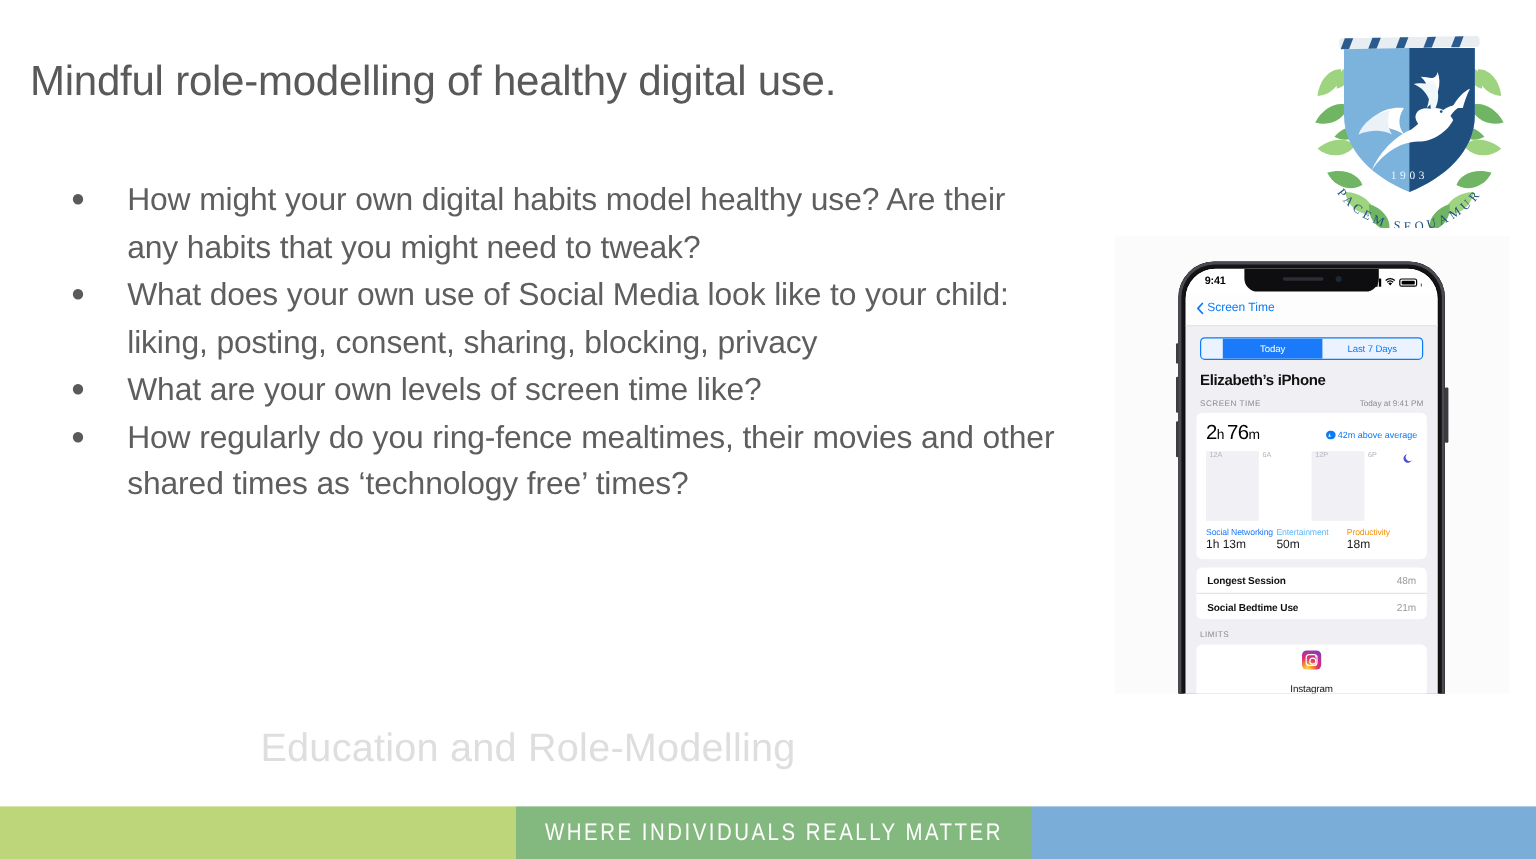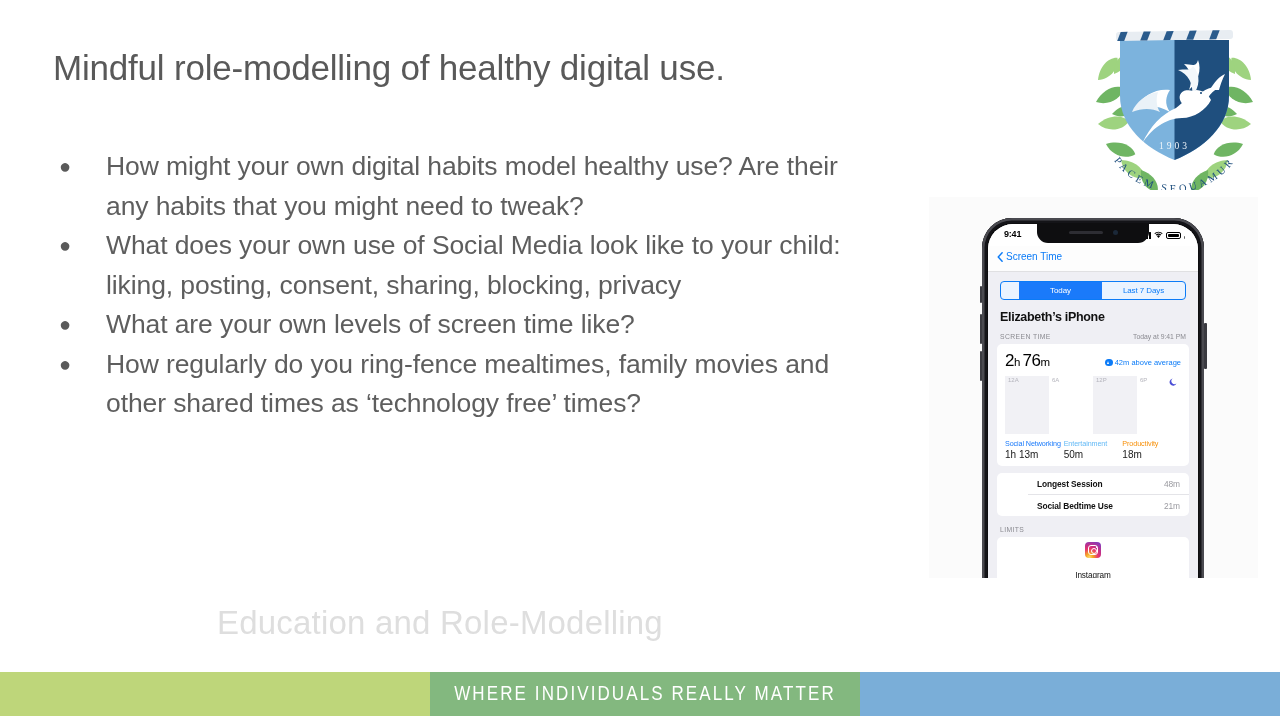--- a/index.html
+++ b/index.html
@@ -12,21 +12,21 @@
     height: 716px;
     position: relative;
     overflow: hidden;
     font-family: "Liberation Sans", sans-serif;
     -webkit-font-smoothing: antialiased;
   }
 
   
   #slide-title {
     position: absolute;
-    left: 53px;
+    left: 25px;
     top: 48px;
     width: 900px;
     font-size: 35px;
     font-weight: 400;
     color: #595959;
     letter-spacing: -0.2px;
     line-height: 1.15;
   }
 
   
@@ -270,21 +270,20 @@
   }
   #sec-head .ts {
     font-size: 6.8px;
     color: #8a8a90;
   }
 
   .card {
     margin: 0 9px;
     background: #fff;
     border-radius: 5px;
-    padding-left: 31px;
   }
   #chart-card { padding: 7px 8px 6px 8px; }
 
   #total-row {
     display: flex;
     align-items: baseline;
     justify-content: space-between;
   }
   #total-time {
     font-size: 17px;
@@ -486,21 +485,21 @@
     <div class="bullet-row">
       <span class="bullet-dot">●</span>
       <span class="bullet-text">What does your own use of Social Media look like to your child: liking, posting, consent, sharing, blocking, privacy</span>
     </div>
     <div class="bullet-row">
       <span class="bullet-dot">●</span>
       <span class="bullet-text">What are your own levels of screen time like?</span>
     </div>
     <div class="bullet-row">
       <span class="bullet-dot">●</span>
-      <span class="bullet-text">How regularly do you ring-fence mealtimes, family movies and other shared times as ‘technology free’ times?</span>
+      <span class="bullet-text">How regularly do you ring-fence mealtimes, their movies and other shared times as ‘technology free’ times?</span>
     </div>
   </div>
 
 <div id="watermark">Education and Role-Modelling</div>
 
 <div id="logo-wrap">
   <svg viewBox="0 0 165 172" xmlns="http://www.w3.org/2000/svg">
     <defs>
       <path id="leafShape" d="M0,0 C14,-9 30,-7 36,2 C28,11 11,12 0,0 Z"></path>
       <clipPath id="shieldClip">

